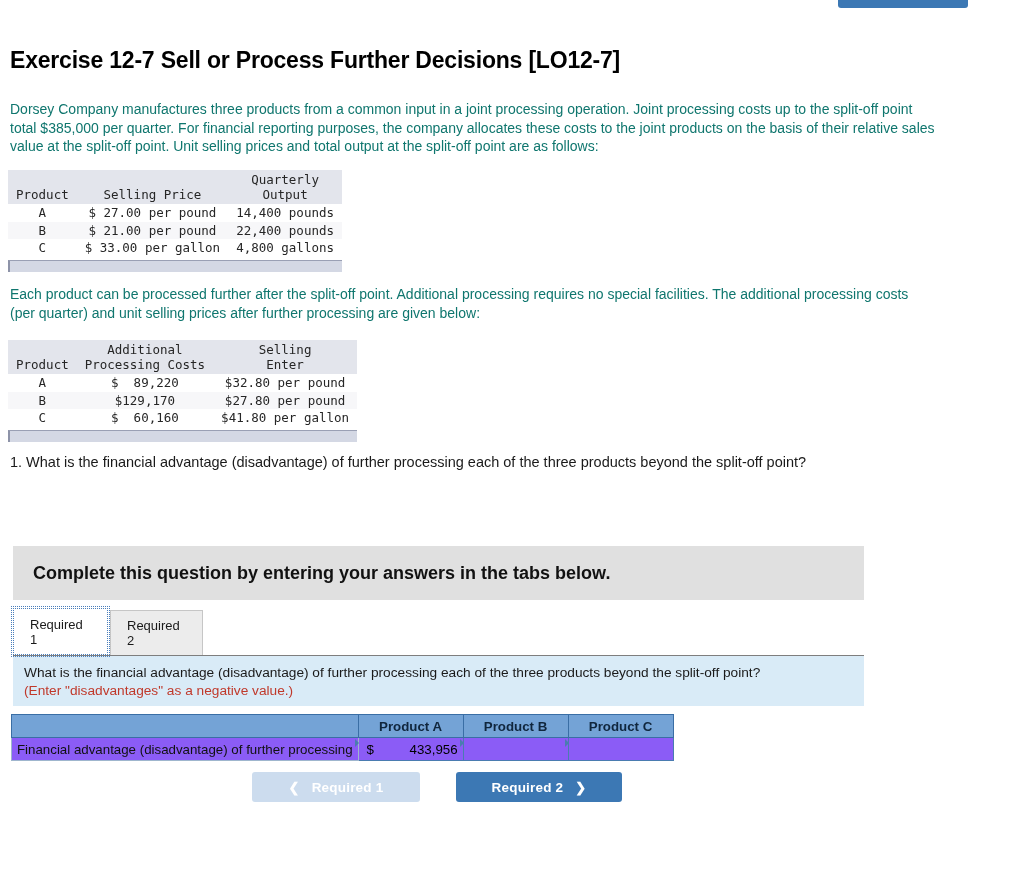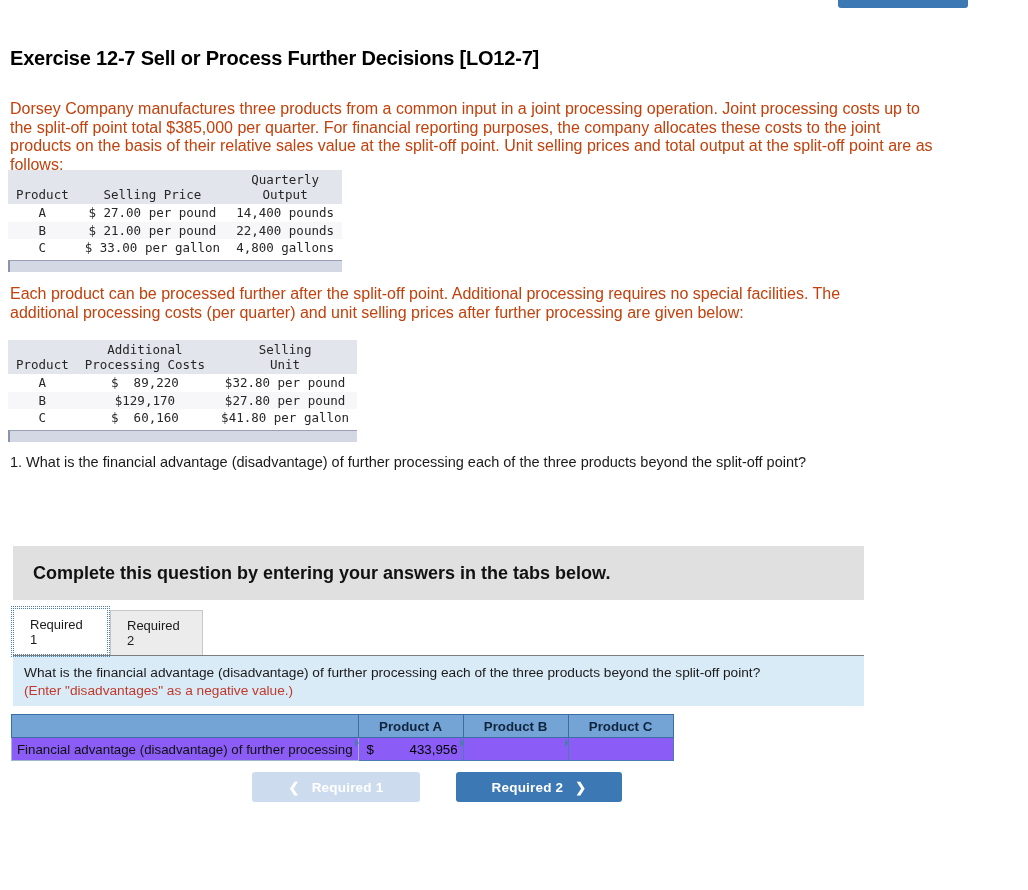--- a/index.html
+++ b/index.html
@@ -40,32 +40,32 @@
     top: 0;
     left: 0;
     width: 1028px;
     padding: 0;
   }
 
   .title {
     position: absolute;
     left: 10px;
     top: 47px;
-    font-size: 20px;
+    font-size: 23px;
     font-weight: bold;
     letter-spacing: -0.2px;
     white-space: nowrap;
   }
 
   .para {
     position: absolute;
     left: 10px;
-    font-size: 16px;
+    font-size: 14px;
     line-height: 18.6px;
-    color: #c2410c;
+    color: #0f766e;
     width: 932px;
   }
   .para-1 { top: 100px; }
   .para-2 { top: 285px; width: 900px; }
 
   
   .mono-table-wrap {
     position: absolute;
     left: 8px;
   }
@@ -335,21 +335,21 @@
   </div>
 
   <div class="para para-2">Each product can be processed further after the split-off point. Additional processing requires no special facilities. The additional processing costs (per quarter) and unit selling prices after further processing are given below:</div>
 
   <div class="mono-table-wrap tbl2">
     <table class="mono-table">
       <thead>
         <tr>
           <th><span style="visibility:hidden">X</span><br><span>Product</span></th>
           <th><span>Additional</span><br><span>Processing Costs</span></th>
-          <th><span>Selling</span><br><span>Unit</span></th>
+          <th><span>Selling</span><br><span>Enter</span></th>
         </tr>
       </thead>
       <tbody>
         <tr>
           <td class="mt-prod">A</td>
           <td class="mt-mid">$  89,220</td>
           <td class="mt-mid">$32.80 per pound</td>
         </tr>
         <tr>
           <td class="mt-prod">B</td>

